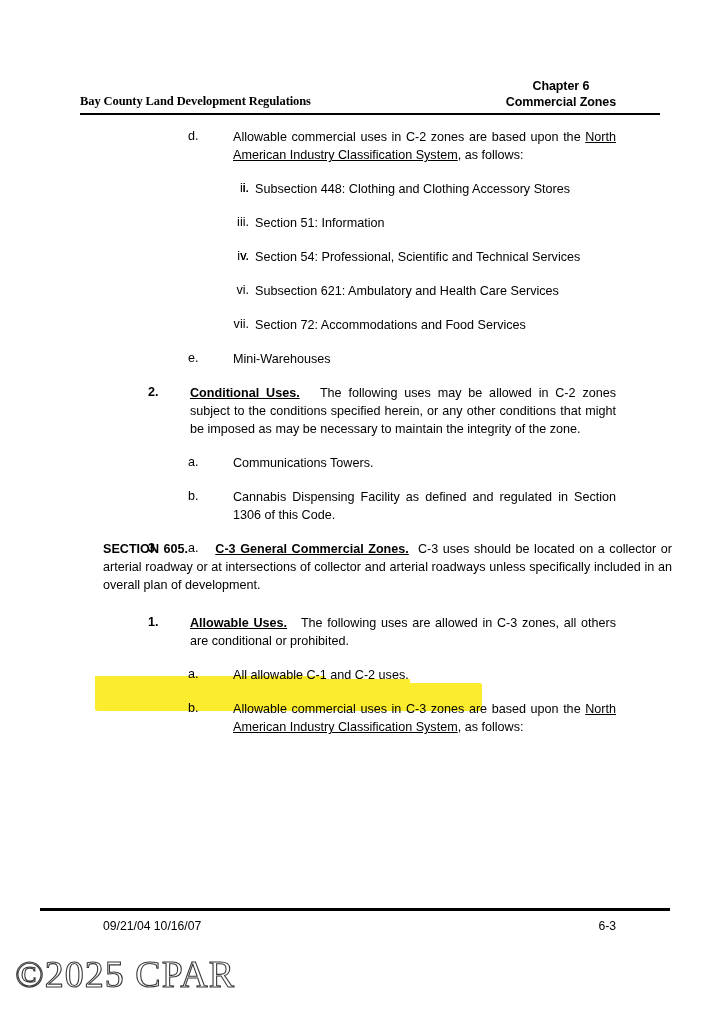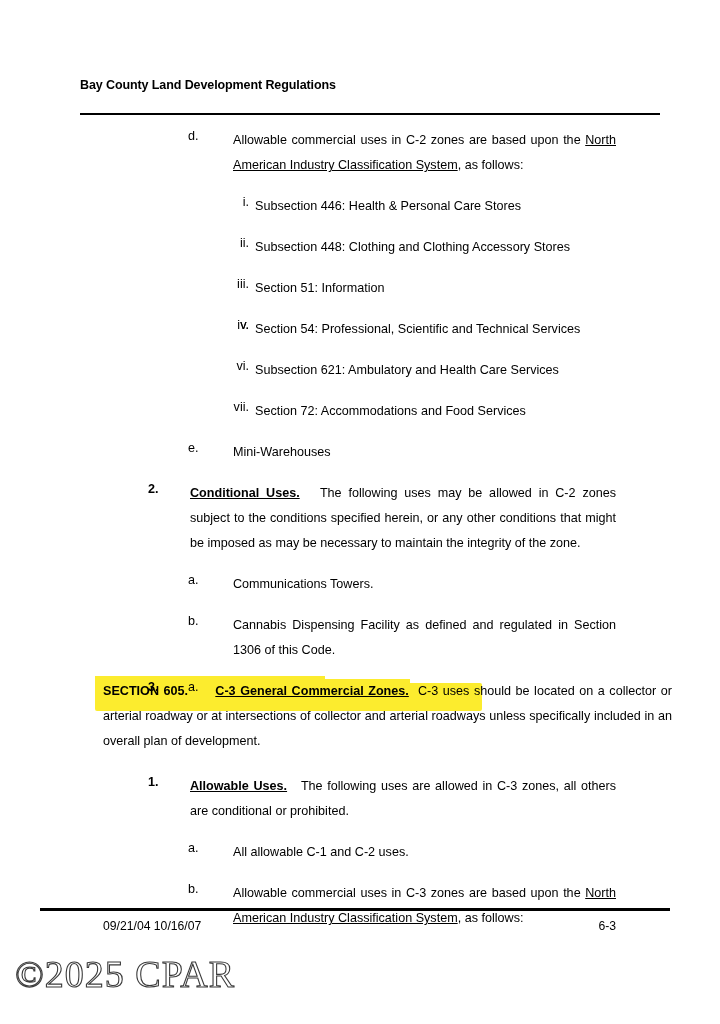--- a/index.html
+++ b/index.html
@@ -33,20 +33,21 @@
     display: flex;
     align-items: flex-end;
     justify-content: space-between;
   }
   .header-left {
     font-weight: bold;
     font-size: 12.5px;
     letter-spacing: -0.1px;
     white-space: nowrap;
     padding-bottom: 1px;
+    font-family: Liberation Serif, serif;
   }
   .header-right {
     text-align: center;
     font-weight: bold;
     font-size: 12.5px;
     line-height: 16px;
     letter-spacing: -0.1px;
     white-space: nowrap;
   }
   .header-rule {
@@ -79,21 +80,21 @@
     margin-bottom: 16px;
   }
   .row .marker {
     position: absolute;
     top: 0;
     font-size: 12.6px;
     line-height: 16.3px;
   }
   .row .content {
     font-size: 12.6px;
-    line-height: 25px;
+    line-height: 18px;
   }
 
   
   .lvl-letter .marker { left: 188px; }
   .lvl-letter .content {
     margin-left: 233px;
     margin-right: 104px; 
   }
 
   
@@ -195,37 +196,40 @@
     white-space: nowrap;
   }
 </style>
 </head>
 <body>
 
 <div class="page">
 
   <div class="header">
     <div class="header-left">Bay County Land Development Regulations</div>
+    <div class="header-right">
+      <div>Chapter 6</div>
+      <div>Commercial Zones</div>
+    </div>
   </div>
   <div class="header-rule"></div>
 
   <div class="hl-band hl-tail" style="background: rgb(252, 236, 46);"></div>
   <div class="hl-band hl-tail2" style="background: rgb(252, 236, 46);"></div>
   <div class="hl-band hl-main" style="background: rgb(252, 236, 46);"></div>
 
   <div class="body-area">
 
     <div class="row blk lvl-letter">
       <span class="marker">d.</span>
       <div class="content justify"><span>Allowable commercial uses in C-2 zones are based upon the </span><span class="u">North American Industry Classification System</span><span>, as follows:</span></div>
     </div>
 
     <div class="row blk lvl-roman">
       <span class="marker">i.</span>
-      <div class="content">Subsection 446: Health &amp; Personal Care Stores</div>
     </div>
 
     <div class="row blk lvl-roman">
       <span class="marker">ii.</span>
       <div class="content">Subsection 448: Clothing and Clothing Accessory Stores</div>
     </div>
 
     <div class="row blk lvl-roman">
       <span class="marker">iii.</span>
       <div class="content">Section 51: Information</div>

